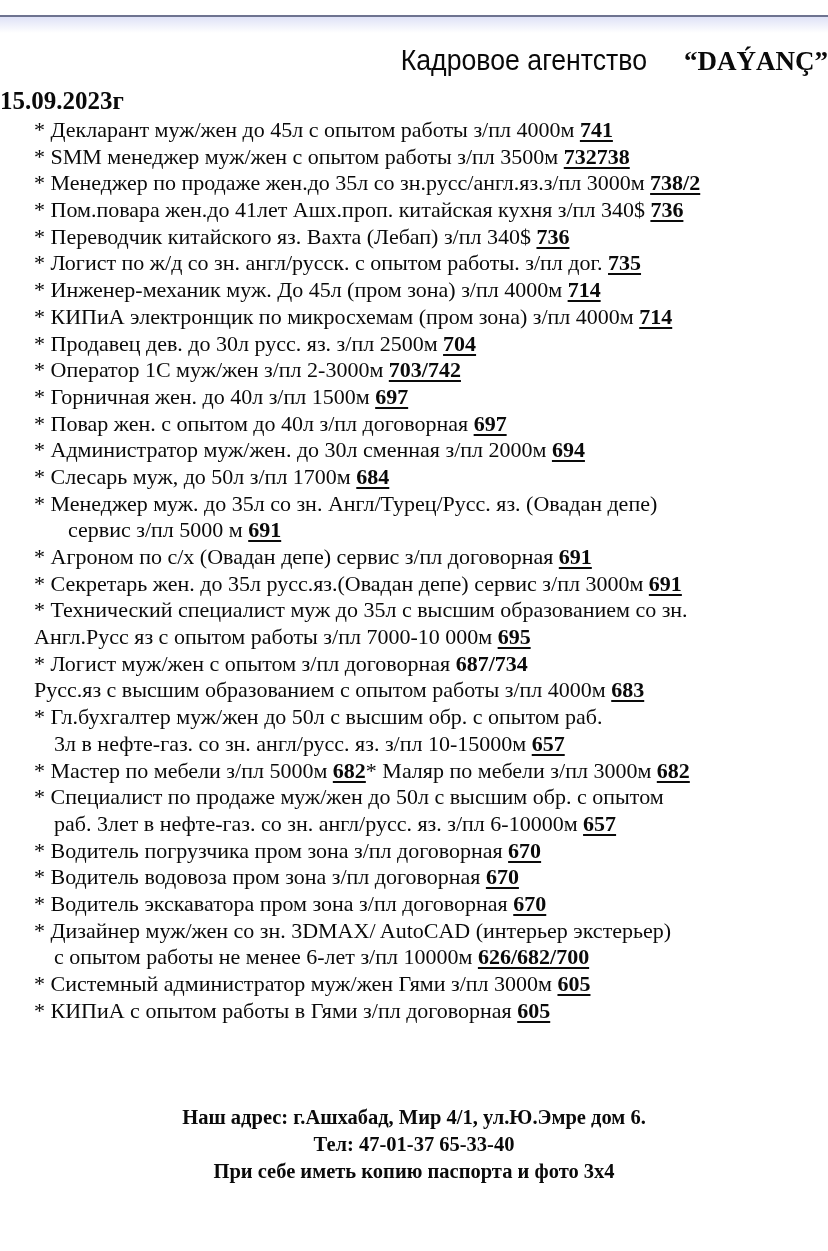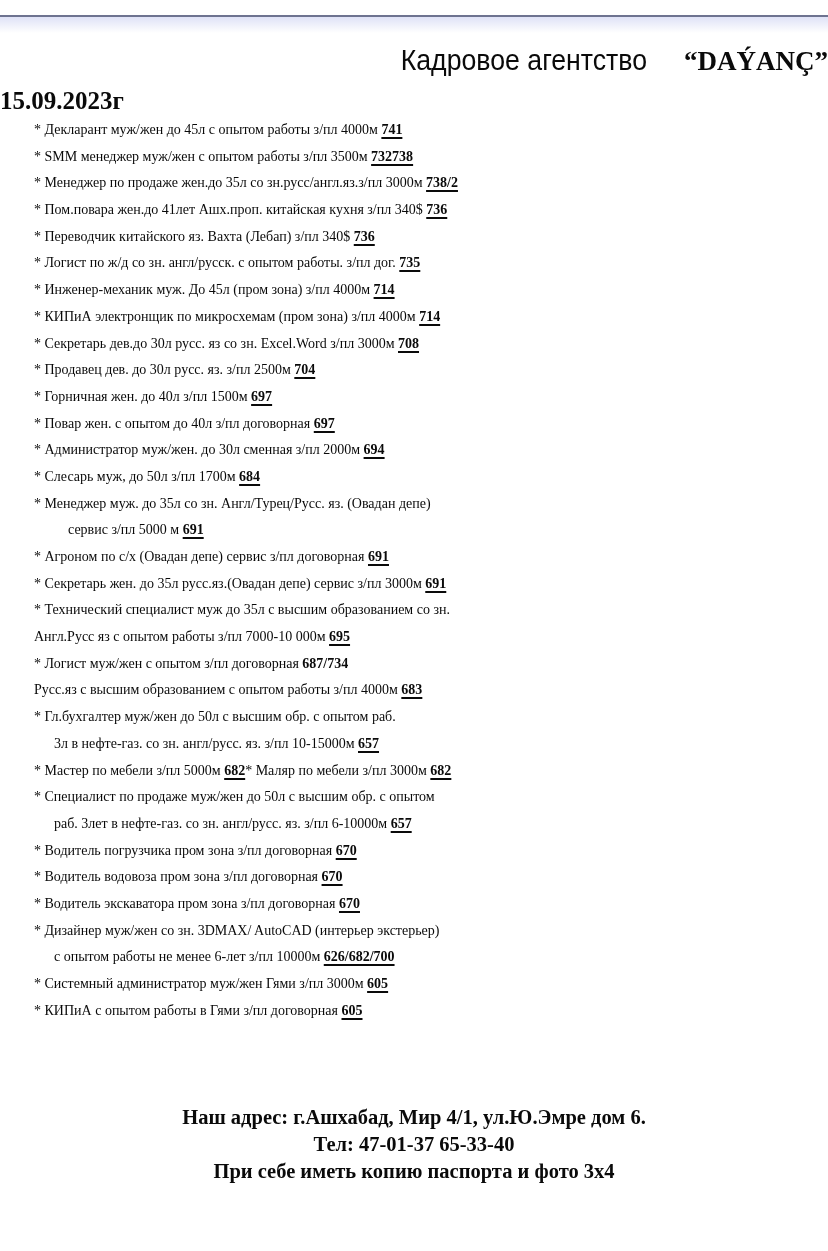--- a/index.html
+++ b/index.html
@@ -4,21 +4,21 @@
   <style>
     html, body { margin: 0; padding: 0; background: #ffffff; }
     body { width: 828px; height: 1251px; position: relative; overflow: hidden; font-family: "Liberation Serif", "DejaVu Serif", serif; color: #0a0a0a; }
     .topbar { position: absolute; left: 0; top: 15px; width: 828px; height: 2px; background: #6e7390; }
     .topbar-shade { position: absolute; left: 0; top: 17px; width: 828px; height: 16px; background: linear-gradient(#dfe2f7, #ffffff); }
     .title { position: absolute; left: 0; top: 44px; width: 828px; text-align: right; font-size: 29px; font-family: "Liberation Sans", "DejaVu Sans", sans-serif; letter-spacing: 0px; }
     .title .t1 { display: inline-block; transform: scaleX(0.92); transform-origin: center; }
     .title .t2 { font-family: "Liberation Serif", serif; font-weight: bold; font-size: 27px; margin-left: 26px; }
     .date { position: absolute; left: 0; top: 87px; width: 768px; font-weight: bold; font-size: 25px; }
     .list { position: absolute; left: 34px; top: 117px; width: 790px; }
-    .line { font-size: 14px; line-height: 26.7px; height: 26.7px; white-space: nowrap; }
+    .line { font-size: 22px; line-height: 26.7px; height: 26.7px; white-space: nowrap; }
     .line.cont { padding-left: 34px; }
     .line.cont0 { padding-left: 0px; }
     .line.cont2 { padding-left: 20px; }
     .code { font-weight: bold; text-decoration: underline; text-decoration-thickness: 2px; text-underline-offset: 3px; }
     .footer { position: absolute; left: 0; top: 1104px; width: 828px; text-align: center; font-weight: bold; font-size: 20.5px; }
     .footer div { line-height: 27px; }
   </style>
 </head>
 <body>
 
@@ -32,22 +32,22 @@
 
 <div class="list" id="list">
     <div class="line"><span>* Декларант муж/жен до 45л с опытом работы з/пл 4000м </span><span class="code">741</span></div>
     <div class="line"><span>* SMM менеджер муж/жен с опытом работы з/пл 3500м </span><span class="code">732738</span></div>
     <div class="line"><span>* Менеджер по продаже жен.до 35л со зн.русс/англ.яз.з/пл 3000м </span><span class="code">738/2</span></div>
     <div class="line"><span>* Пом.повара жен.до 41лет Ашх.проп. китайская кухня з/пл 340$ </span><span class="code">736</span></div>
     <div class="line"><span>* Переводчик китайского яз. Вахта (Лебап) з/пл 340$  </span><span class="code">736</span></div>
     <div class="line"><span>* Логист по ж/д со зн. англ/русск. с опытом работы. з/пл дог. </span><span class="code">735</span></div>
     <div class="line"><span>* Инженер-механик муж. До 45л (пром зона) з/пл 4000м </span><span class="code">714</span></div>
     <div class="line"><span> * КИПиА  электронщик по микросхемам (пром зона) з/пл 4000м </span><span class="code">714</span></div>
-    <div class="line"><span> * Секретарь дев.до 30л русс. яз со зн. Excel.Word з/пл 3000м </span><span class="code">708</span></div>
     <div class="line"><span> * Продавец дев. до 30л русс. яз. з/пл 2500м </span><span class="code">704</span></div>
+    <div class="line"><span> * Оператор 1С муж/жен з/пл 2-3000м </span><span class="code">703/742</span></div>
     <div class="line"><span> * Горничная  жен. до 40л з/пл 1500м </span><span class="code">697</span></div>
     <div class="line"><span> * Повар  жен. с опытом  до 40л з/пл договорная  </span><span class="code">697</span></div>
     <div class="line"><span> * Администратор муж/жен. до 30л сменная з/пл 2000м </span><span class="code">694</span></div>
     <div class="line"><span> *   Слесарь муж, до 50л з/пл 1700м </span><span class="code">684</span></div>
     <div class="line"><span> * Менеджер муж. до 35л со зн. Англ/Турец/Русс. яз. (Овадан депе)</span></div>
     <div class="line cont"><span>сервис  з/пл 5000 м </span><span class="code">691</span></div>
     <div class="line"><span> * Агроном по с/х (Овадан депе)  сервис з/пл договорная  </span><span class="code">691</span></div>
     <div class="line"><span> * Секретарь жен. до 35л русс.яз.(Овадан депе) сервис з/пл 3000м  </span><span class="code">691</span></div>
     <div class="line"><span>* Технический специалист муж до 35л с высшим образованием со зн.</span></div>
     <div class="line cont0"><span>Англ.Русс яз с опытом работы з/пл 7000-10 000м  </span><span class="code">695</span></div>

